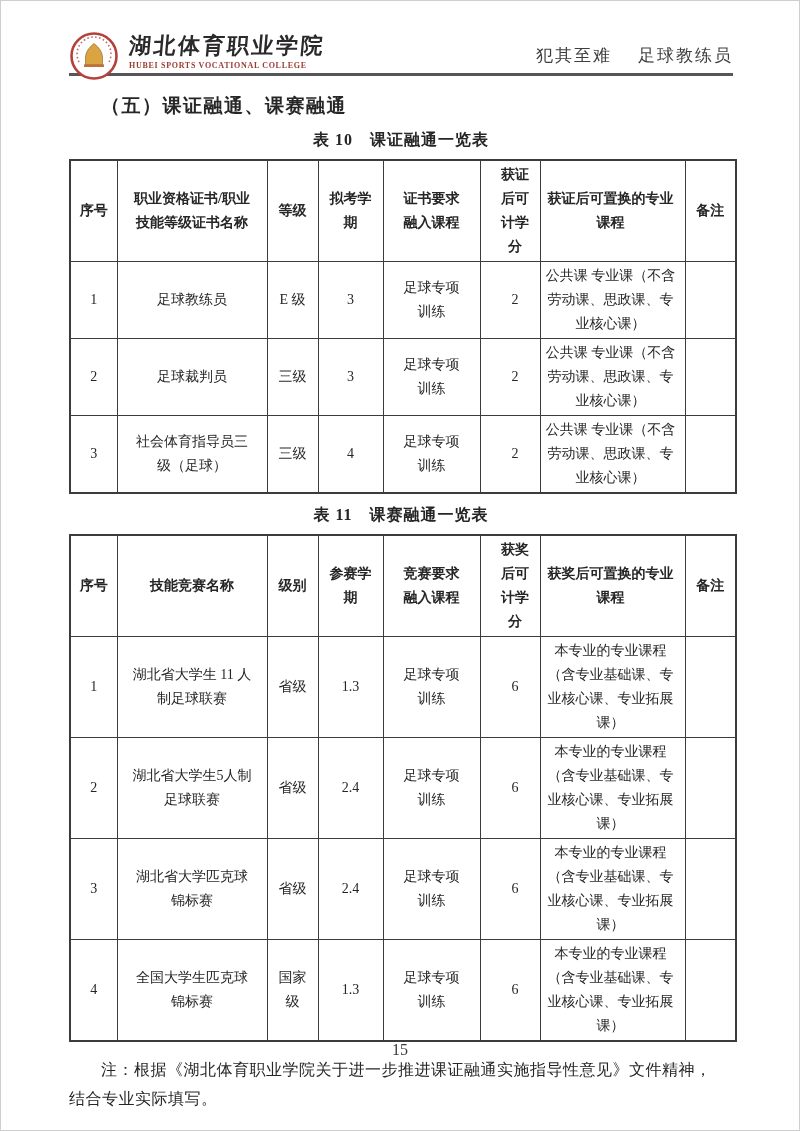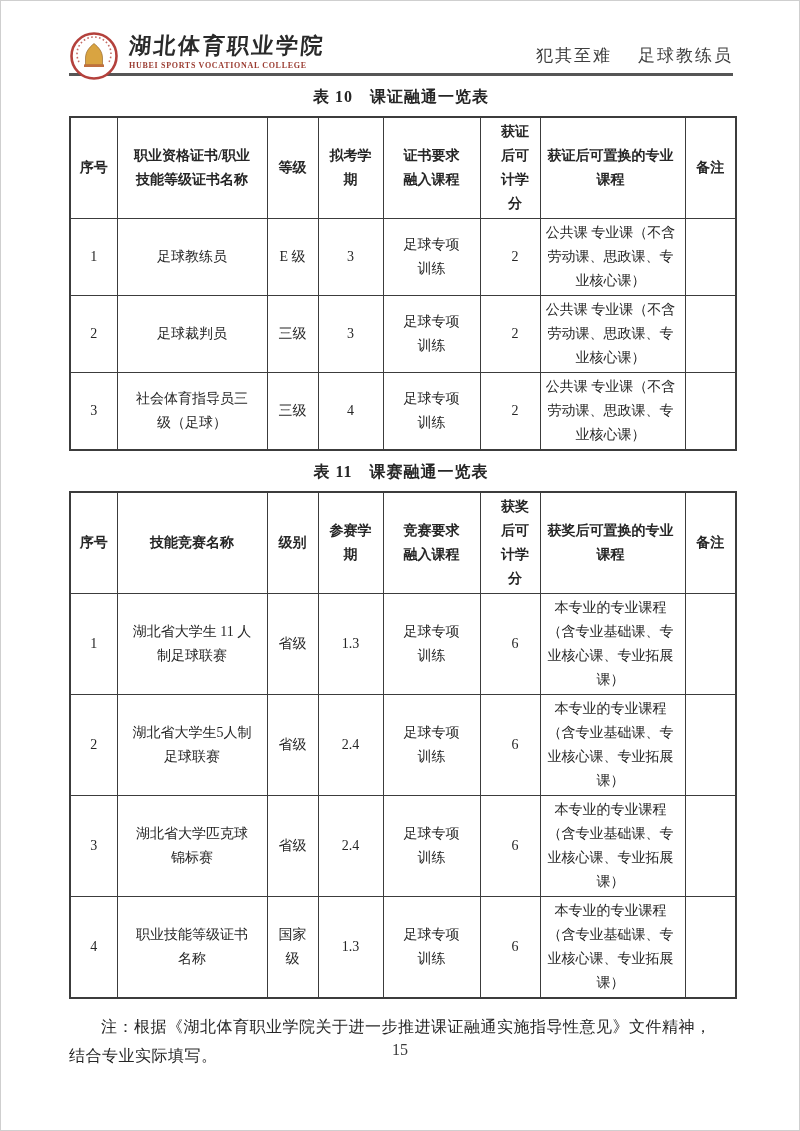--- a/index.html
+++ b/index.html
@@ -59,20 +59,21 @@
       </svg>
       <div>
         <div class="brand-cn">湖北体育职业学院</div>
         <div class="brand-en">HUBEI SPORTS VOCATIONAL COLLEGE</div>
       </div>
     </div>
     <div class="slogan"><span>犯其至难</span><span class="gap"></span><span>足球教练员</span></div>
   </div>
   <div class="hdr-rule"></div>
 
+  <h2 class="sec-heading">（五）课证融通、课赛融通</h2>
 
   <div class="tbl-caption">表 10　课证融通一览表</div>
 
   <table class="t10">
     <colgroup>
       <col class="c1">
         <col class="c2">
         <col class="c3">
         <col class="c4">
       <col class="c5">
@@ -177,21 +178,21 @@
           <td>湖北省大学匹克球锦标赛</td>
           <td>省级</td>
           <td>2.4</td>
           <td>足球专项训练</td>
           <td>6</td>
           <td>本专业的专业课程（含专业基础课、专业核心课、专业拓展课）</td>
           <td></td>
         </tr>
         <tr>
           <td>4</td>
-          <td>职业技能等级证书名称</td>
+          <td>全国大学生匹克球锦标赛</td>
           <td>国家级</td>
           <td>1.3</td>
           <td>足球专项训练</td>
           <td>6</td>
           <td>本专业的专业课程（含专业基础课、专业核心课、专业拓展课）</td>
           <td></td>
         </tr>
       </tbody>
     </table>
 

